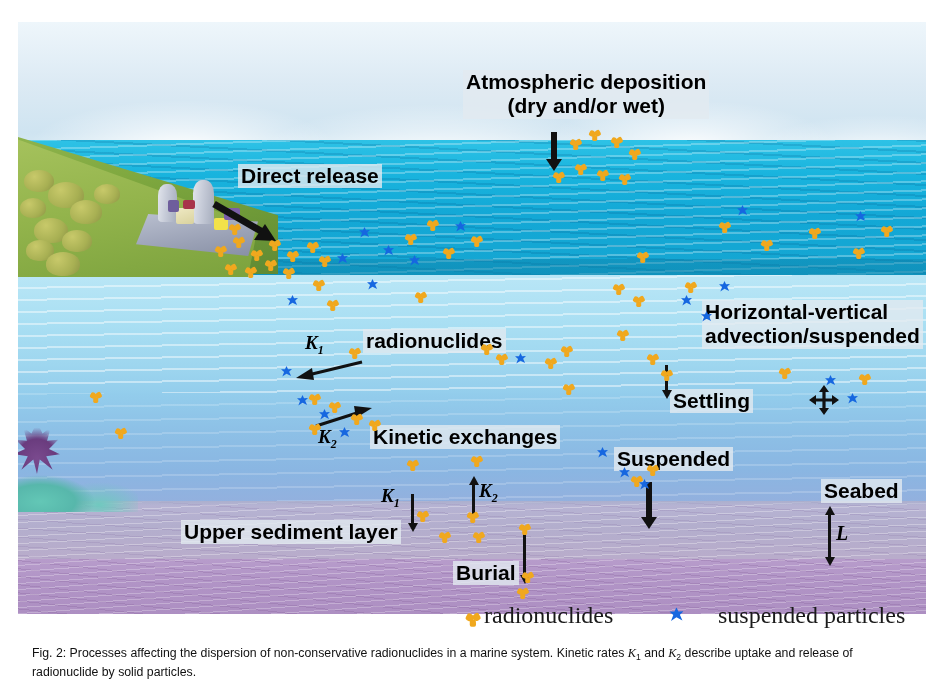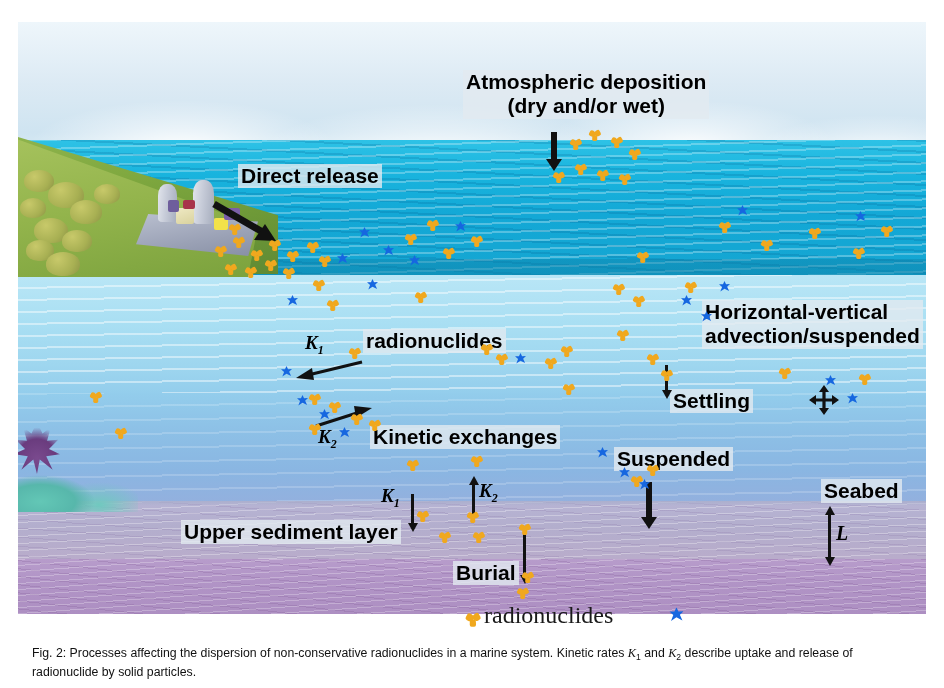--- a/index.html
+++ b/index.html
@@ -737,17 +737,18 @@
   <div id="legend">
     <div class="nuc" style="left:444px; top:8px; width:17px; height:17px; transform:scale(1.25); transform-origin:0 0;">
       <span></span>
         <span></span>
         <span></span>
     </div>
     <div class="leg-text" style="left:466px; top:2px;">radionuclides</div>
     <div class="part" style="left:650px; top:6px; transform:scale(1.3); transform-origin:0 0;">
         <i></i>
       </div>
+    <div class="leg-text" style="left:700px; top:2px;">suspended particles</div>
   </div>
 
   <div id="caption"><span>Fig. 2:</span><span> Processes affecting the dispersion of non-conservative radionuclides in a marine system. Kinetic rates </span><i>K</i><sub>1</sub><span> and </span><i>K</i><sub>2</sub><span> describe uptake and release of radionuclide by solid particles.</span></div>
 
 </div>
 
 </body></html>

